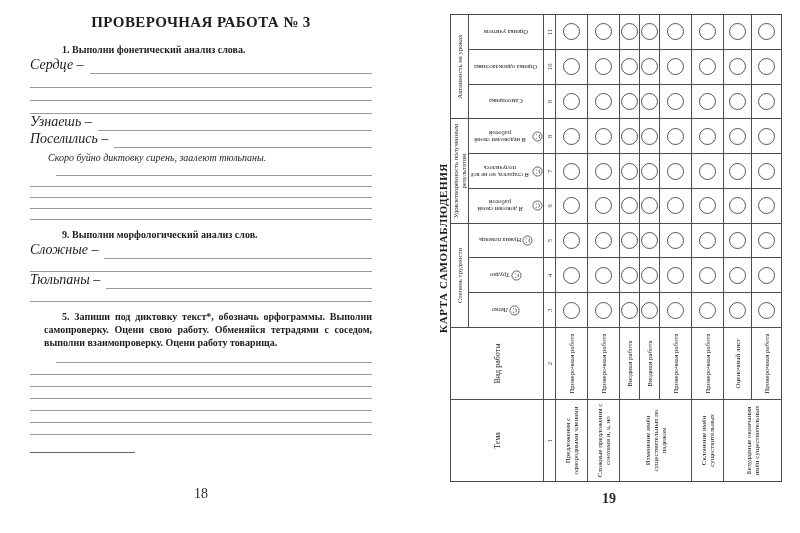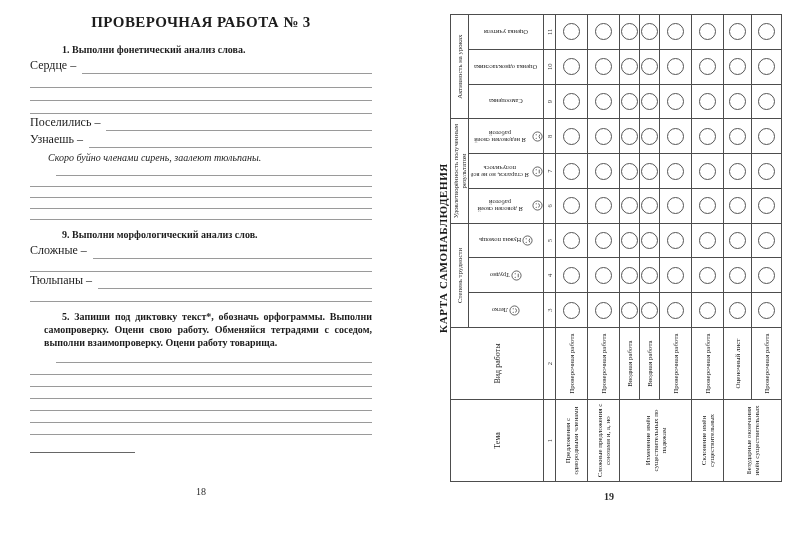--- a/index.html
+++ b/index.html
@@ -5,29 +5,29 @@
   html,body{margin:0;padding:0;background:#ffffff;}
   body{width:800px;height:533px;position:relative;overflow:hidden;
        font-family:"Liberation Serif","DejaVu Serif",serif;color:#1c1c1c;}
 
   
   .left-page{position:absolute;left:30px;top:12px;width:342px;}
   .lp-title{font-size:15px;font-weight:bold;text-align:center;letter-spacing:.4px;margin:2px 0 12px 0;}
   .task{font-size:10px;font-weight:bold;text-align:justify;text-indent:18px;
         line-height:13px;margin:8px 0 3px 14px;}
   .wordline{display:flex;align-items:flex-end;height:15px;margin:2px 0 1px 0;}
-  .wl-label{font-size:12px;white-space:nowrap;padding:0 6px 1px 0;}
+  .wl-label{font-style:italic;font-size:14px;white-space:nowrap;padding:0 6px 1px 0;}
   .wl-rule{flex:1;border-bottom:1px solid #9a9a9a;height:13px;}
   .wline{border-bottom:1px solid #9a9a9a;}
   .h12{height:12px;} .h10{height:10px;} .h11{height:11px;}
   .ind{margin-left:26px;}
   .sentence{font-style:italic;font-size:10px;margin:4px 0 2px 18px;}
   .fn-divider{width:105px;border-top:1px solid #666;margin:17px 0 3px 0;}
   .footnote{font-size:8px;color:#2a2a2a;}
-  .pagenum{position:absolute;font-size:10px;text-align:center;color:#2a2a2a;}
+  .pagenum{position:absolute;font-size:14px;text-align:center;color:#2a2a2a;}
   .pn-left{left:30px;width:342px;top:486px;}
   .pn-right{left:436px;width:346px;top:491px;font-weight:bold;}
 
   
   .rp-wrap{position:absolute;left:436px;top:14px;width:346px;height:468px;}
   .rp-rot{width:468px;height:346px;transform-origin:0 0;
           transform:rotate(-90deg) translateX(-468px);
           display:flex;flex-direction:column;}
   .rp-title{height:16px;font-size:11px;font-weight:bold;text-align:center;
             letter-spacing:.6px;line-height:14px;}
@@ -56,29 +56,29 @@
   <div class="task">1. Выполни фонетический анализ слова.</div>
   <div class="wordline">
     <span class="wl-label">Сердце –</span>
     <span class="wl-rule"></span>
   </div>
   <div class="wline h12"></div>
   <div class="wline h12"></div>
   <div class="wline h12"></div>
 
   <div class="wordline">
+    <span class="wl-label">Узнаешь –</span>
+    <span class="wl-rule"></span>
+  </div>
+  <div class="wordline">
     <span class="wl-label">Поселились –</span>
     <span class="wl-rule"></span>
   </div>
-  <div class="wordline">
-    <span class="wl-label">Узнаешь –</span>
-    <span class="wl-rule"></span>
-  </div>
-
-  <div class="sentence">Скоро буйно членами сирень, заалеют тюльпаны.</div>
+
+  <div class="sentence">Скоро буйно диктовку сирень, заалеют тюльпаны.</div>
   <div class="wline h10 ind"></div>
   <div class="wline h10"></div>
   <div class="wline h10"></div>
   <div class="wline h10"></div>
   <div class="wline h10"></div>
 
   <div class="task">9. Выполни морфологический анализ слов.</div>
   <div class="wordline">
     <span class="wl-label">Сложные –</span>
     <span class="wl-rule"></span>

